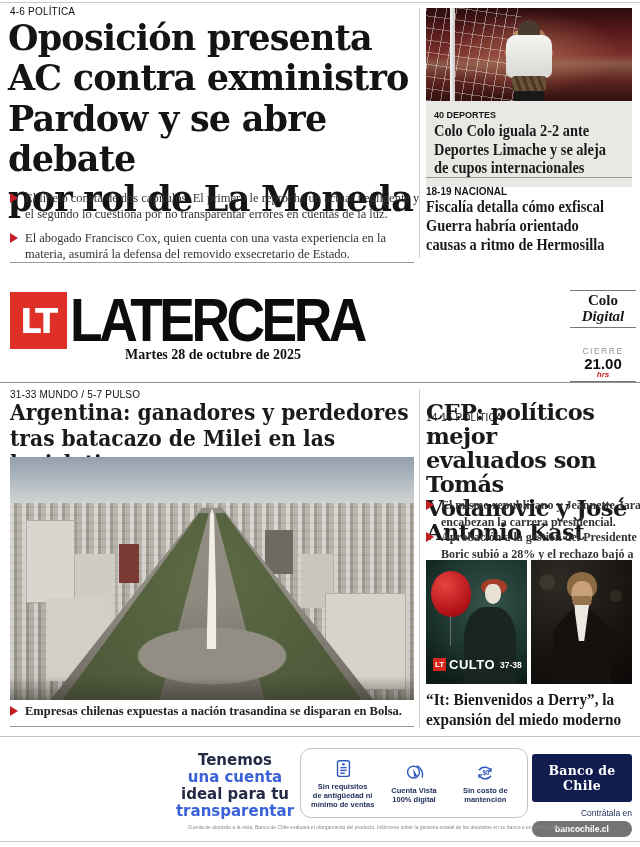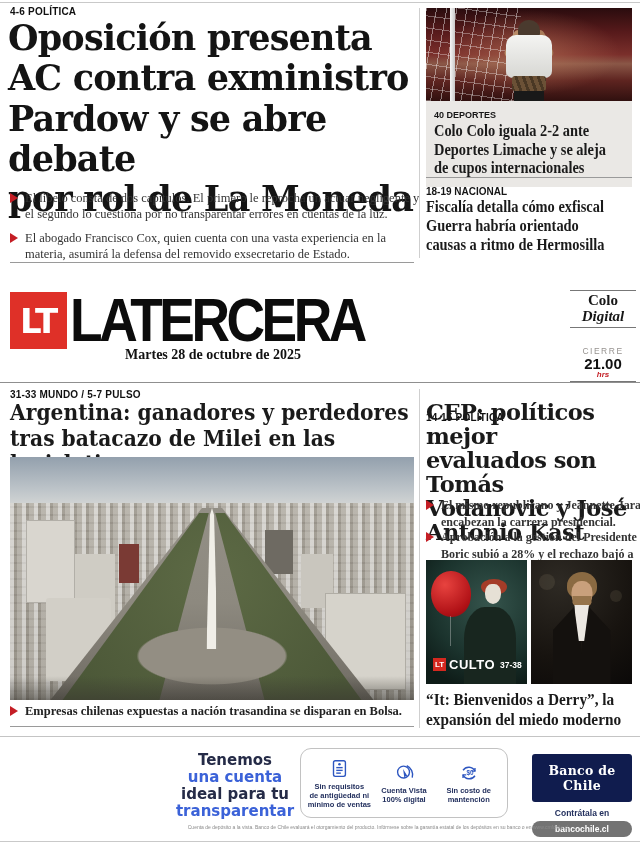--- a/index.html
+++ b/index.html
@@ -1,21 +1,21 @@
 <!DOCTYPE html>
 <html><head>
 <meta charset="utf-8">
 <style>
   html,body{margin:0;padding:0;background:#fff;}
   .page{position:relative;width:640px;height:847px;background:#ffffff;overflow:hidden;
         font-family:"Liberation Sans",sans-serif;color:#161616;}
   .hairline{position:absolute;height:1px;background:#c9c9c9;}
   .rule{position:absolute;height:1px;background:#9a9a9a;}
   .pre{white-space:pre-line;}
-  .kicker{font-size:10px;font-weight:bold;letter-spacing:.2px;color:#101010;}
+  .kicker{font-size:10px;font-weight:normal;letter-spacing:.2px;color:#101010;}
   .serif{font-family:"Liberation Serif","DejaVu Serif",serif;}
   .cond{transform:scaleX(.9);transform-origin:left top;}
 
   
   .tl-kicker{position:absolute;left:10px;top:6px;}
   .tl-headline{position:absolute;left:8px;top:18px;width:410px;
     font-family:"DejaVu Serif","Liberation Serif",serif;font-weight:bold;
     font-size:35px;line-height:1.15;letter-spacing:-.8px;color:#141414;}
   .bullet{position:relative;padding-left:15px;font-family:"Liberation Serif",serif;
     font-size:12.5px;line-height:1.3;color:#333;}
@@ -160,29 +160,29 @@
   .ad-woman-body{position:absolute;right:18px;top:31px;width:50px;height:46px;background:#a9cde4;border-radius:42% 42% 0 0;}
   .ad-apron{position:absolute;right:36px;top:38px;width:14px;height:38px;background:#5c6168;border-radius:4px;}
   .ad-overlay{position:absolute;left:8px;bottom:9px;width:100px;color:#fff;text-shadow:0 1px 2px rgba(0,0,0,.6);}
   .ov-row{display:flex;justify-content:space-between;align-items:flex-end;}
   .ov-cuenta{font-size:8px;font-weight:bold;}
   .ov-fan{font-size:11px;font-weight:bold;letter-spacing:.5px;}
   .ov-emprende{font-size:15.5px;font-weight:bold;letter-spacing:.5px;font-family:"DejaVu Sans",sans-serif;}
   .tagline{position:absolute;left:157px;top:12px;width:140px;text-align:center;
     font-family:"DejaVu Sans",sans-serif;font-weight:bold;font-size:15px;line-height:1.14;}
   .tg-navy{color:#252b47;} .tg-blue{color:#3b62d8;}
-  .featbox{position:absolute;left:292px;top:8px;width:208px;height:70px;background:#fff;
+  .featbox{position:absolute;left:292px;top:8px;width:228px;height:70px;background:#fff;
     border:1px solid #c2c2c2;border-radius:11px;display:flex;align-items:center;justify-content:space-around;padding:2px 6px;box-sizing:border-box;}
   .feature{text-align:center;width:70px;}
   .feature svg{display:block;margin:0 auto;}
   .feat-label{display:block;margin-top:2px;font-size:7.5px;font-weight:bold;color:#23305e;line-height:1.2;}
   .bank{position:absolute;right:0;top:14px;width:100px;text-align:center;}
   .bank-logo{background:#101c4e;color:#fff;border-radius:3px;padding:9px 2px;
     font-family:"DejaVu Serif",serif;font-weight:bold;font-size:12.5px;letter-spacing:.3px;}
-  .cta-label{margin-top:6px;font-size:8.5px;font-weight:bold;color:#23305e;}
+  .cta-label{margin-top:6px;font-size:8.5px;font-weight:normal;color:#23305e;text-align:right;}
   .cta-pill{margin-top:3px;background:#737373;color:#fff;border-radius:9px;font-size:8.5px;
     font-weight:bold;padding:3px 0;cursor:pointer;text-align:center;}
   .legal{position:absolute;left:140px;top:84px;width:460px;font-size:5px;color:#8a8a8a;text-align:center;}
   .bottom-rule{position:absolute;left:0;top:841px;width:640px;height:1px;background:#c9c9c9;}
 </style>
 </head>
 <body>
 
 <div class="page">
   <div class="hairline" style="left:0;top:2px;width:640px;"></div>

